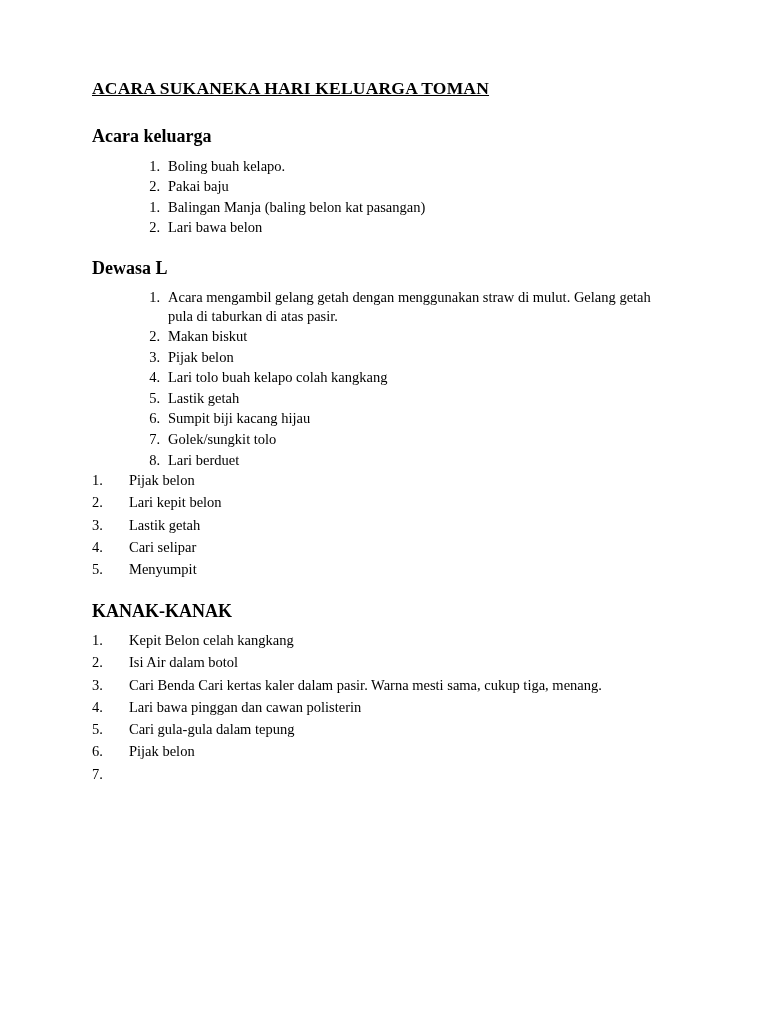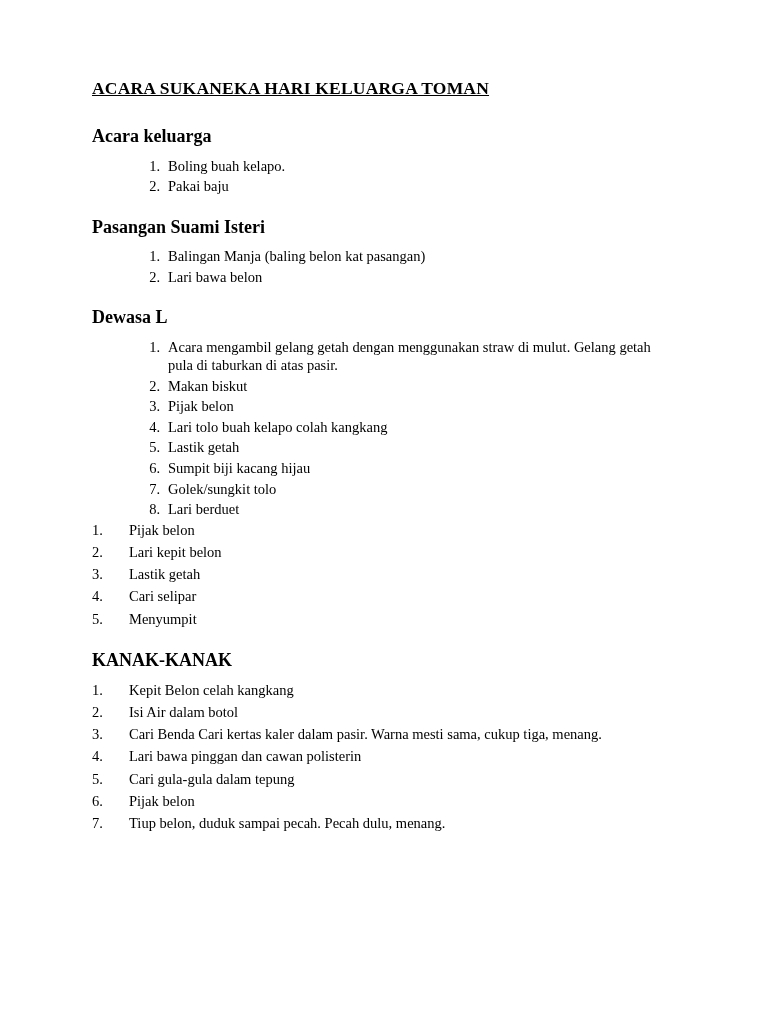--- a/index.html
+++ b/index.html
@@ -99,21 +99,20 @@
         <span>Boling buah kelapo.</span>
       </li>
       <li>
         <span class="num">2.</span>
         <span>Pakai baju</span>
       </li>
     </ol>
   </div>
 
   <div class="section">
-    <div class="section-heading spaced-top">Pasangan Suami Isteri</div>
     <ol class="indented">
       <li>
         <span class="num">1.</span>
         <span>Balingan Manja </span><span class="it">(baling belon kat pasangan)</span>
       </li>
       <li>
         <span class="num">2.</span>
         <span>Lari bawa belon</span>
       </li>
     </ol>
@@ -204,18 +203,17 @@
       <li>
         <span class="num">5.</span>
         <span>Cari gula-gula dalam tepung</span>
       </li>
       <li>
         <span class="num">6.</span>
         <span>Pijak belon</span>
       </li>
       <li>
         <span class="num">7.</span>
-        <span>Tiup belon, duduk sampai pecah. Pecah dulu, menang.</span>
       </li>
     </ol>
   </div>
 
 </div>
 
 </body></html>

